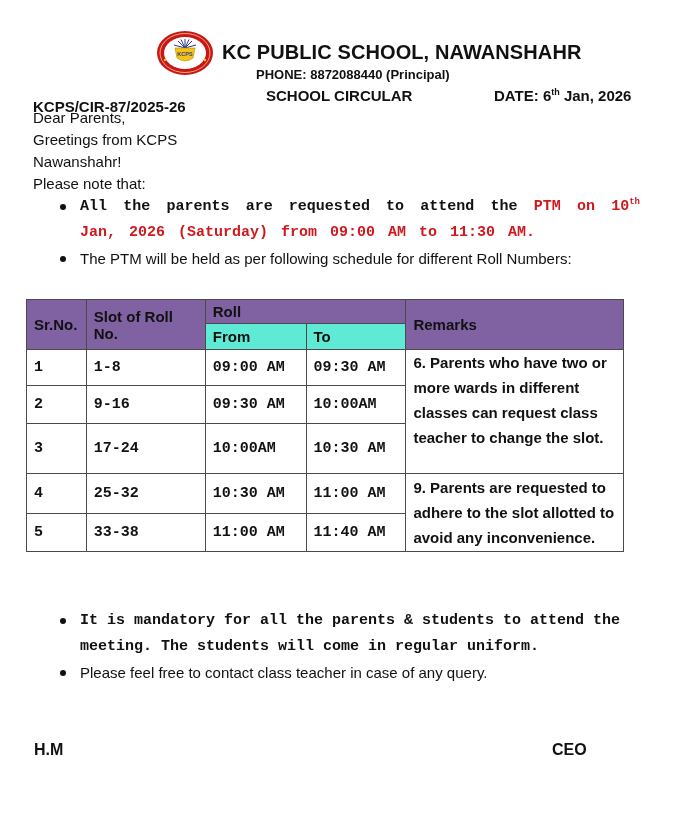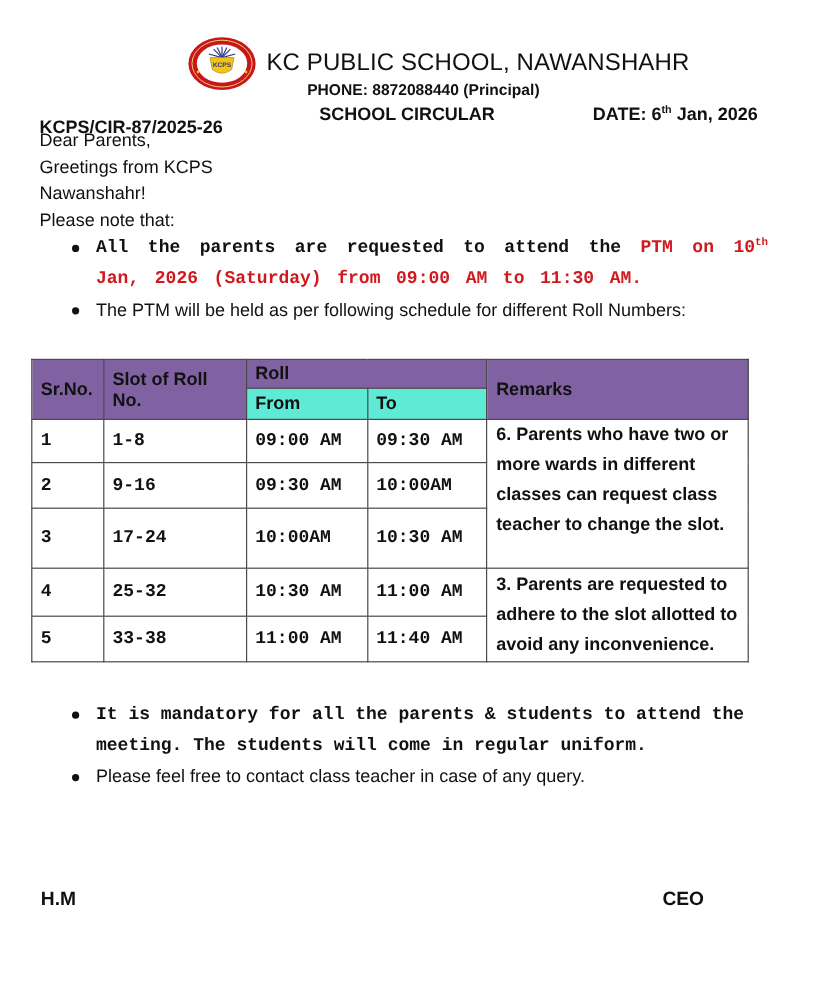--- a/index.html
+++ b/index.html
@@ -7,21 +7,21 @@
     width: 682px; height: 818px; position: relative; overflow: hidden;
     font-family: "Liberation Sans", "DejaVu Sans", sans-serif;
     color: #111111;
   }
   .abs { position: absolute; }
   .bold { font-weight: bold; font-family: Liberation Mono, monospace; }
   .red { color: #d0191f; }
 
   
   .logo { left: 156px; top: 30px; width: 58px; height: 46px; }
-  .school-name { left: 222px; top: 41px; font-size: 20px; font-weight: normal; letter-spacing: 0.1px; }
+  .school-name { left: 222px; top: 41px; font-size: 20px; font-weight: bold; letter-spacing: 0.1px; }
   .phone { left: 256px; top: 67px; font-size: 13px; font-weight: bold; }
 
   .ref-no { left: 33px; top: 87px; font-size: 15px; font-weight: bold; margin-top: 11px; }
   .circular-title { left: 266px; top: 87px; font-size: 15px; font-weight: bold; }
   .date { left: 494px; top: 87px; font-size: 15px; font-weight: bold; }
   sup { font-size: 9px; vertical-align: 6px; line-height: 0; }
 
   .greet { left: 33px; font-size: 15px; }
 
   
@@ -127,30 +127,30 @@
     <td class="bold">3</td>
     <td class="bold">17-24</td>
     <td class="bold">10:00AM</td>
     <td class="bold">10:30 AM</td>
   </tr>
   <tr style="height:40px">
     <td class="bold">4</td>
     <td class="bold">25-32</td>
     <td class="bold">10:30 AM</td>
     <td class="bold">11:00 AM</td>
-    <td class="remarks-cell" rowspan="2">3. Parents are requested to adhere to the slot allotted to avoid any inconvenience.</td>
+    <td class="remarks-cell" rowspan="2">9. Parents are requested to adhere to the slot allotted to avoid any inconvenience.</td>
   </tr>
   <tr style="height:38px">
     <td class="bold">5</td>
     <td class="bold">33-38</td>
     <td class="bold">11:00 AM</td>
     <td class="bold">11:40 AM</td>
   </tr>
 </tbody>
   </table>
 
-<div class="abs bullets" style="top:583px">
+<div class="abs bullets" style="top:608px">
   <div class="bullet bold">It is mandatory for all the parents &amp; students to attend the meeting. The students will come in regular uniform.</div>
   <div class="bullet">Please feel free to contact class teacher in case of any query.</div>
 </div>
 
 <div class="abs sign" style="left:34px">H.M</div>
 <div class="abs sign" style="left:552px">CEO</div>
 
 </body></html>

